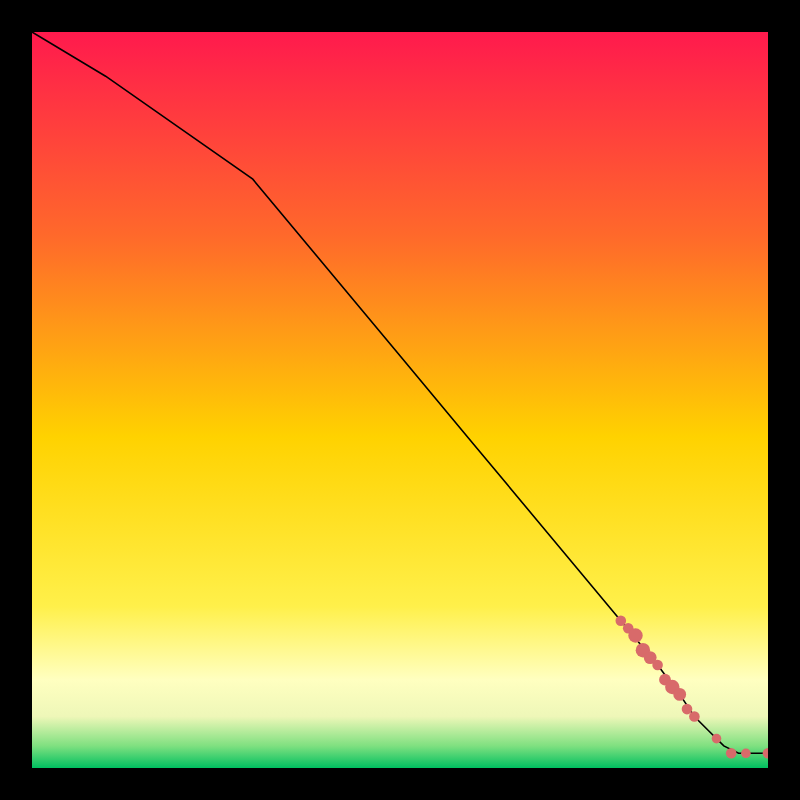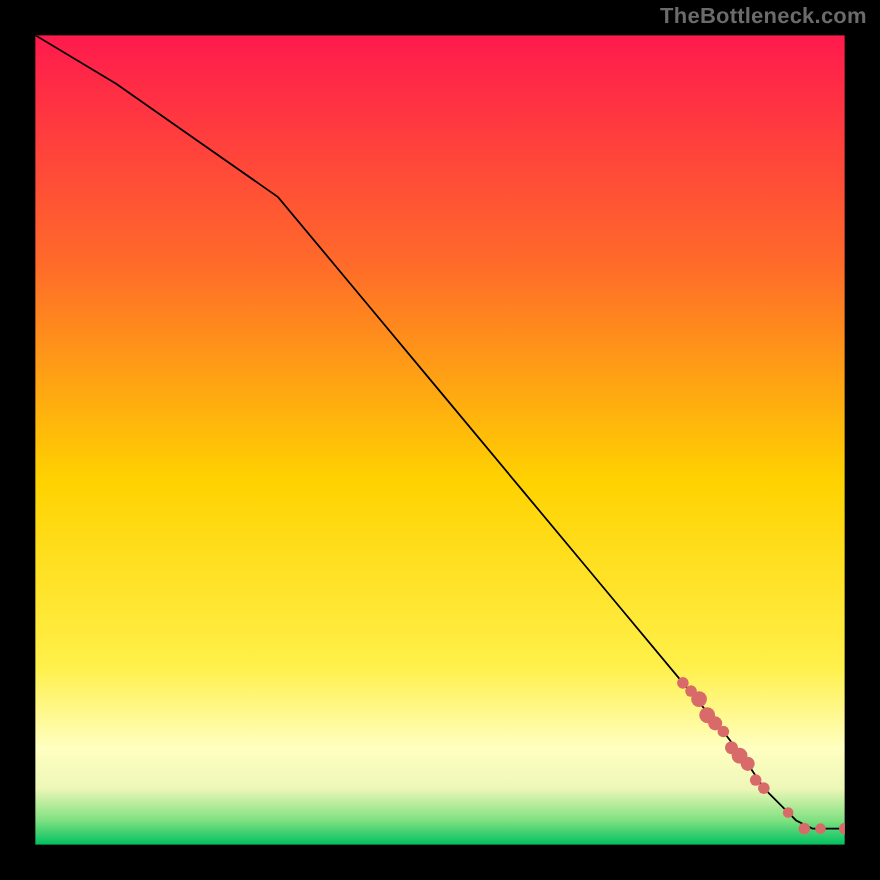--- a/index.html
+++ b/index.html
@@ -37,21 +37,20 @@
   .plot svg {
     display: block;
     width: 736px;
     height: 736px;
   }
 </style>
 </head>
 <body>
 
 <div class="stage">
-  <div class="watermark">TheBottleneck.com</div>
 
   <div class="plot">
     <svg id="chart-svg" viewBox="0 0 736 736">
       <defs>
         <linearGradient id="bg-grad" x1="0" y1="0" x2="0" y2="1">
           <stop id="g0" offset="0%" stop-color="#ff1a4d"></stop>
           <stop id="g1" offset="28%" stop-color="#ff6a2a"></stop>
           <stop id="g2" offset="55%" stop-color="#ffd200"></stop>
           <stop id="g3" offset="78%" stop-color="#fff04a"></stop>
           <stop id="g4" offset="88%" stop-color="#ffffc0"></stop>

